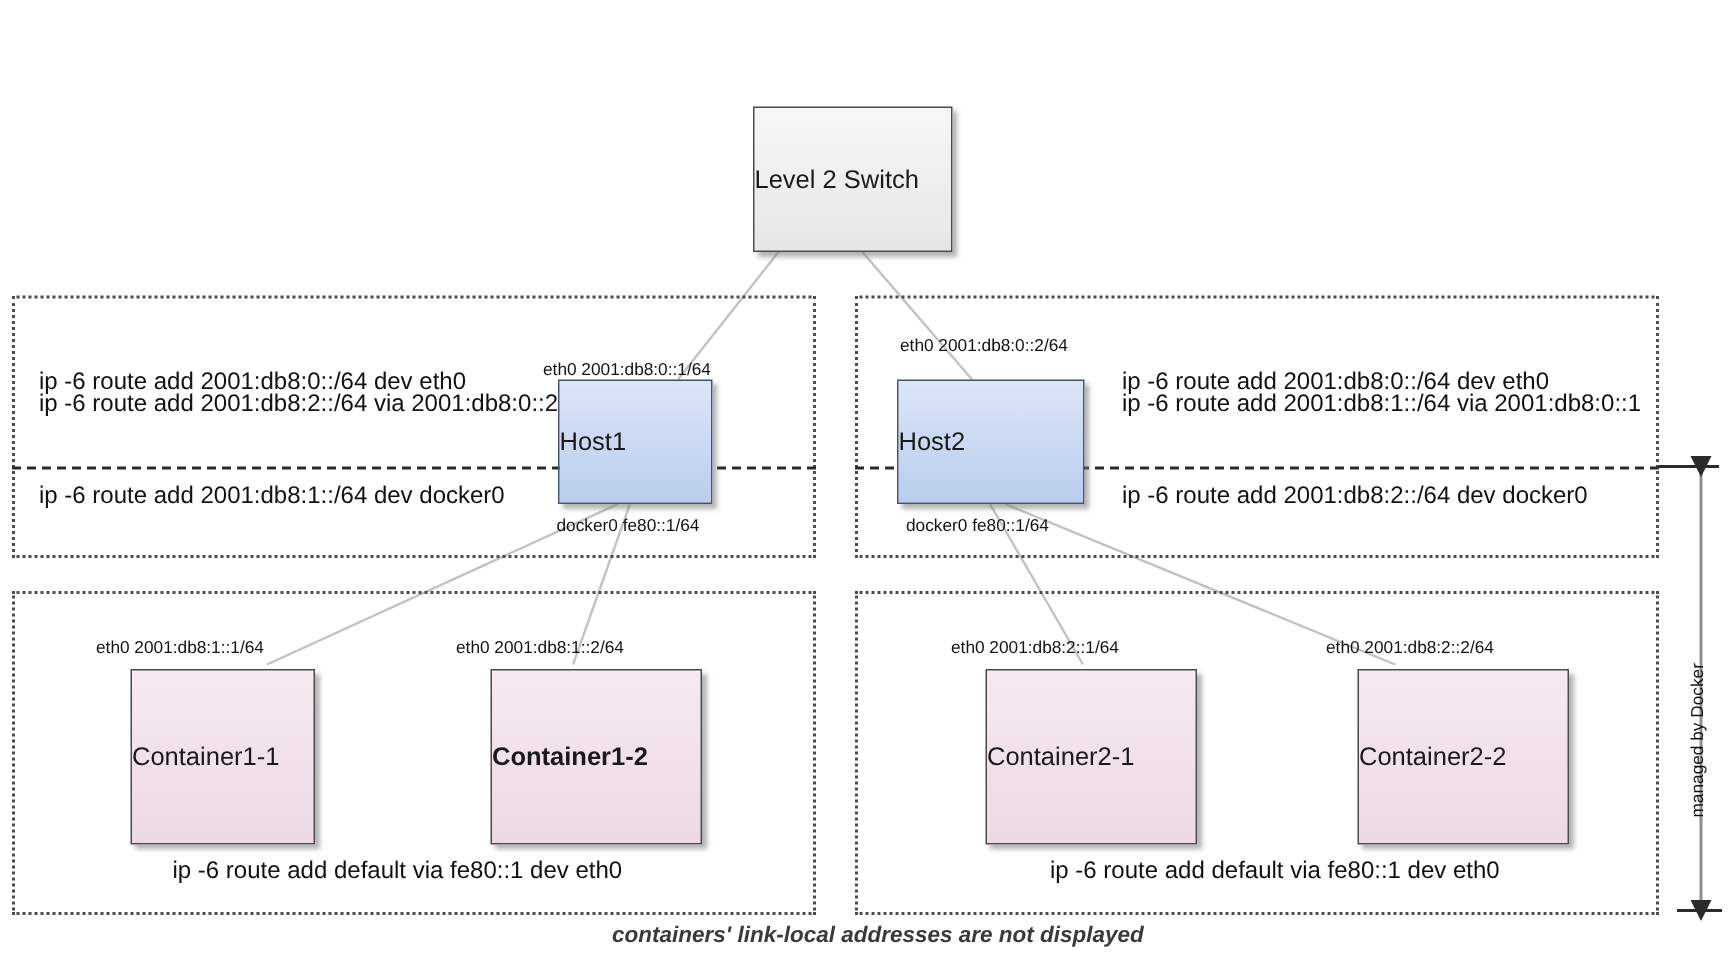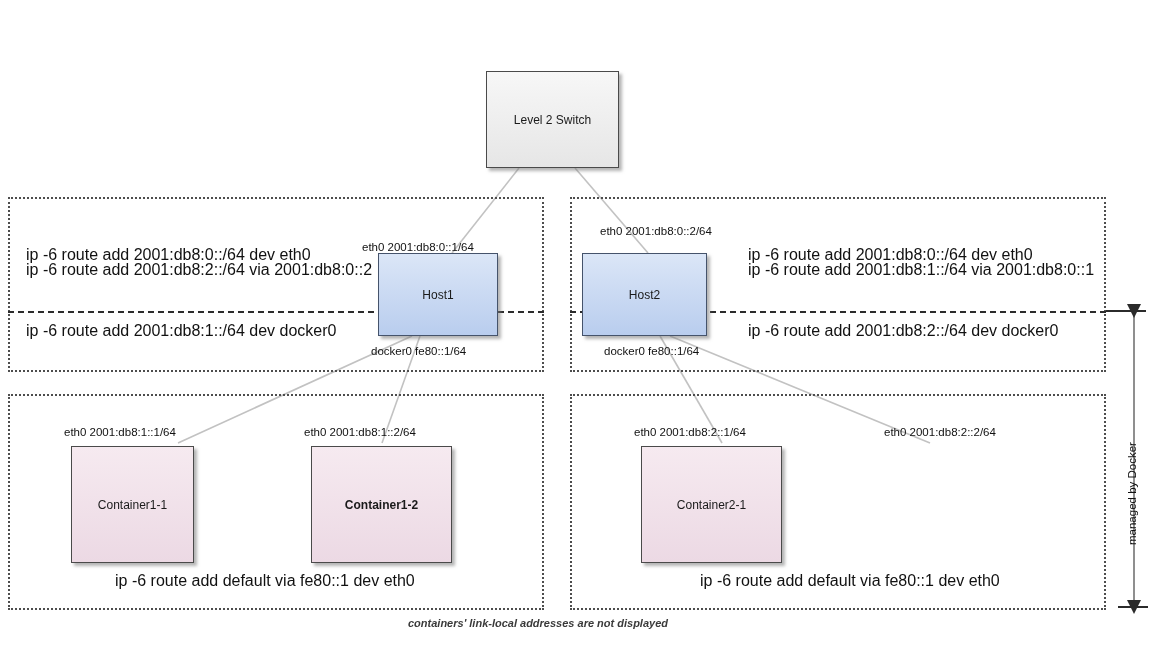--- a/index.html
+++ b/index.html
@@ -34,25 +34,26 @@
     box-sizing: border-box;
   }
 
   
   .node {
     position: absolute;
     box-sizing: border-box;
     border: 1.5px solid #4a4a4a;
     display: flex;
     align-items: center;
-    justify-content: center;
-    font-size: 12px;
+    justify-content: flex-start;
+    font-size: 17px;
     color: #1a1a1a;
     text-align: center;
     box-shadow: 3px 3px 3px rgba(120,120,120,0.55);
+    margin-left: 16px;
   }
   .node.switch {
     background: linear-gradient(180deg, #f7f7f7 0%, #e6e6e6 100%);
   }
   .node.host {
     background: linear-gradient(180deg, #dbe6f7 0%, #b9cdee 100%);
     border-color: #45536b;
   }
   .node.container {
     background: linear-gradient(180deg, #f6eaf0 0%, #ecd9e4 100%);
@@ -66,21 +67,21 @@
     color: #111111;
     white-space: nowrap;
     line-height: 15px;
   }
   .lbl.cmd {
     font-size: 16px;
   }
   .lbl.footer {
     font-style: italic;
     font-weight: bold;
-    font-size: 11px;
+    font-size: 15px;
     color: #3a3a3a;
     text-align: center;
   }
 
   
   .sep {
     position: absolute;
     height: 0;
     border-top: 2.5px dashed #2b2b2b;
   }
@@ -128,21 +129,21 @@
     <div>ip -6 route add 2001:db8:0::/64 dev eth0</div>
     <div>ip -6 route add 2001:db8:2::/64 via  2001:db8:0::2</div>
   </div>
 
   <div class="lbl cmd" style="left:26px; top:323px;">
     <div>ip -6 route add 2001:db8:1::/64 dev docker0</div>
   </div>
 
   <div class="lbl" style="left:362px; top:240px;">eth0 2001:db8:0::1/64</div>
 
-  <div class="node host" style="left:378px; top:253px; width:120px; height:83px;">
+  <div class="node host" style="left:356px; top:253px; width:103px; height:83px;">
     <span>Host1</span>
   </div>
 
   <div class="lbl" style="left:371px; top:344px;">docker0 fe80::1/64</div>
 
   <div class="region" style="left:570px; top:197px; width:536px; height:175px;"></div>
 
   <div class="sep" style="left:570px; top:311px; width:536px;"></div>
 
   <div class="lbl cmd" style="left:748px; top:247px;">
@@ -181,20 +182,23 @@
   <div class="region" style="left:570px; top:394px; width:536px; height:216px;"></div>
 
   <div class="lbl" style="left:634px; top:425px;">eth0 2001:db8:2::1/64</div>
 
   <div class="node container" style="left:641px; top:446px; width:141px; height:117px;">
     <span>Container2-1</span>
   </div>
 
   <div class="lbl" style="left:884px; top:425px;">eth0 2001:db8:2::2/64</div>
 
+  <div class="node container" style="left:889px; top:446px; width:141px; height:117px;">
+    <span>Container2-2</span>
+  </div>
 
   <div class="lbl cmd" style="left:700px; top:573px;">ip -6 route add default via fe80::1 dev eth0</div>
 
   <svg class="wires" viewBox="0 0 1152 648">
     <defs>
       <marker id="arrHead" markerWidth="9" markerHeight="9" refX="4.5" refY="4.5" orient="auto">
         <path d="M1,1 L8,4.5 L1,8 z" fill="#2b2b2b"></path>
       </marker>
     </defs>
     <line x1="1134" y1="311" x2="1134" y2="607" stroke="#8f8f8f" stroke-width="2" marker-start="url(#arrHead)" marker-end="url(#arrHead)"></line>

